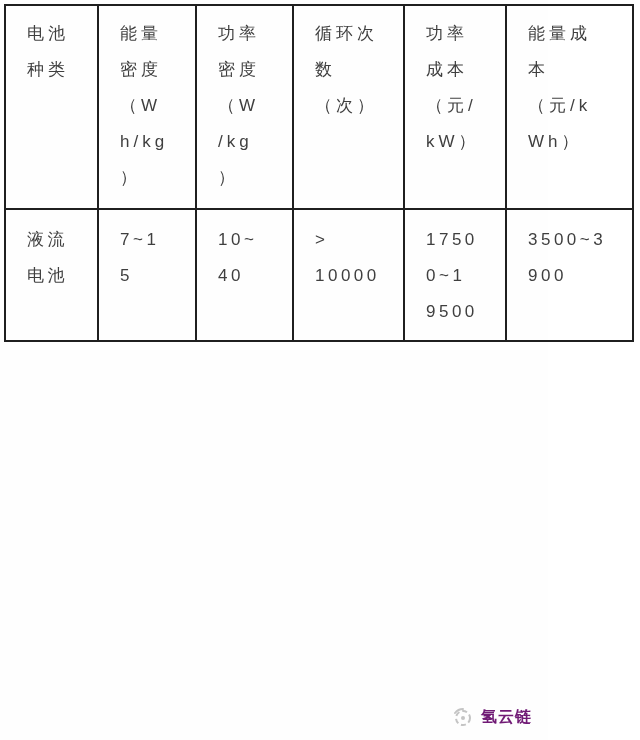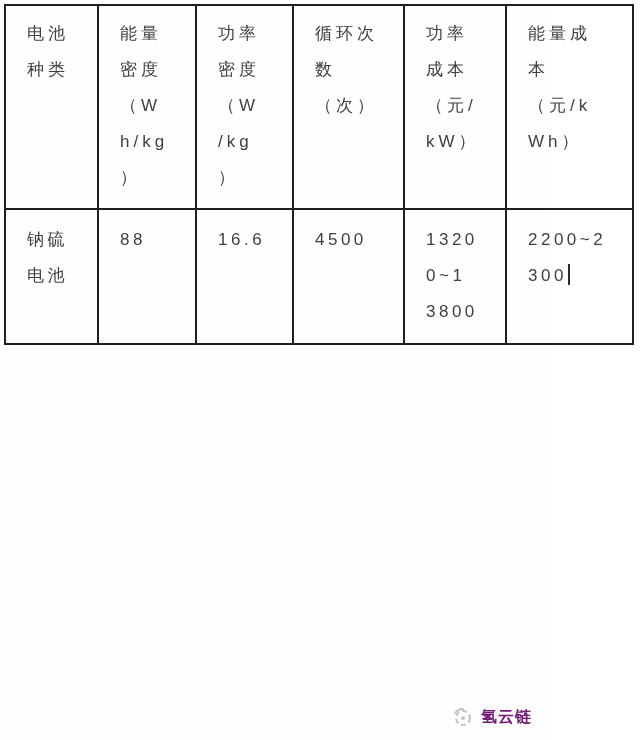--- a/index.html
+++ b/index.html
@@ -100,33 +100,36 @@
 （元/
 kW）</span></td>
         <td><span class="cell-text">能量成
 本
 （元/k
 Wh）</span></td>
       </tr>
 
 
 
+      <tr class="row-3">
+        <td><span class="cell-text">液流
+电池</span></td>
+        <td><span class="cell-text">7~1
+5</span></td>
+        <td><span class="cell-text">10~
+40</span></td>
+        <td><span class="cell-text">&gt;
+10000</span></td>
+        <td><span class="cell-text">1750
+0~1
+9500</span></td>
+        <td><span class="cell-text">3500~3
+900</span></td>
+      </tr>
 
-      <tr class="row-4">
-        <td><span class="cell-text">钠硫
-电池</span></td>
-        <td><span class="cell-text">88</span></td>
-        <td><span class="cell-text">16.6</span></td>
-        <td><span class="cell-text">4500</span></td>
-        <td><span class="cell-text">1320
-0~1
-3800</span></td>
-        <td><span class="cell-text">2200~2
-300</span><span class="caret"></span></td>
-      </tr>
     </tbody>
   </table>
 
   <div class="watermark">
     <svg width="22" height="22" viewBox="0 0 22 22">
       <circle cx="11" cy="12" r="7" fill="none" stroke="#c4c4c4" stroke-width="2" stroke-dasharray="5 3"></circle>
       <path d="M3 7 Q6 3 11 3" fill="none" stroke="#c4c4c4" stroke-width="2" stroke-linecap="round"></path>
       <circle cx="11" cy="12" r="2" fill="#c4c4c4"></circle>
     </svg>
     <span>氢云链</span>

